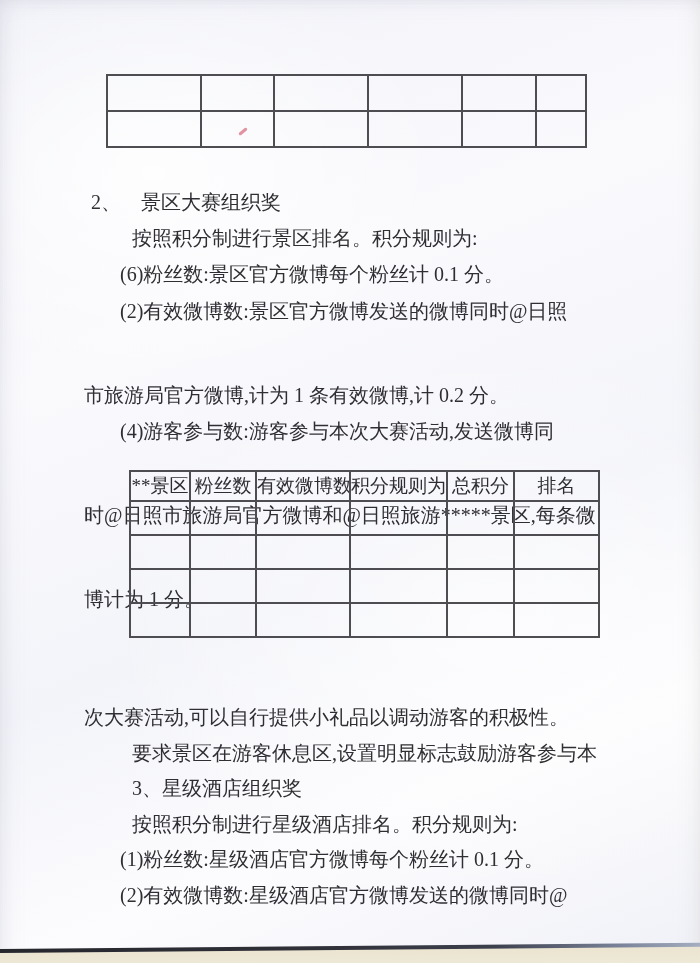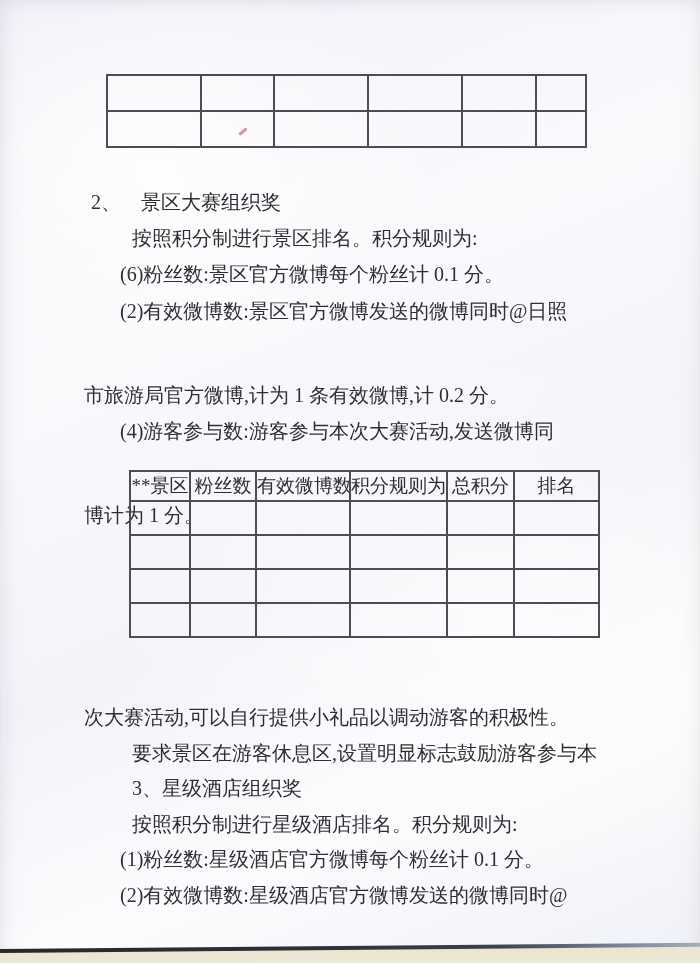--- a/index.html
+++ b/index.html
@@ -98,20 +98,21 @@
       </table>
     <div class="ink"></div>
 
     <div class="block blockA">
       <div class="line head">2、　景区大赛组织奖</div>
       <div class="line ind">按照积分制进行景区排名。积分规则为:</div>
       <div class="line ind-paren">(6)粉丝数:景区官方微博每个粉丝计 0.1 分。</div>
       <div class="line ind-paren">(2)有效微博数:景区官方微博发送的微博同时@日照</div>
       <div class="line cont">市旅游局官方微博,计为 1 条有效微博,计 0.2 分。</div>
       <div class="line ind-paren">(4)游客参与数:游客参与本次大赛活动,发送微博同</div>
+      <div class="line cont">时@日照市旅游局官方微博和@日照旅游*****景区,每条微</div>
       <div class="line cont">博计为 1 分。</div>
     </div>
 
     <table class="tbl score-tbl">
       <colgroup>
         <col style="width:60px">
           <col style="width:66px">
           <col style="width:94px">
         <col style="width:97px">
           <col style="width:67px">

